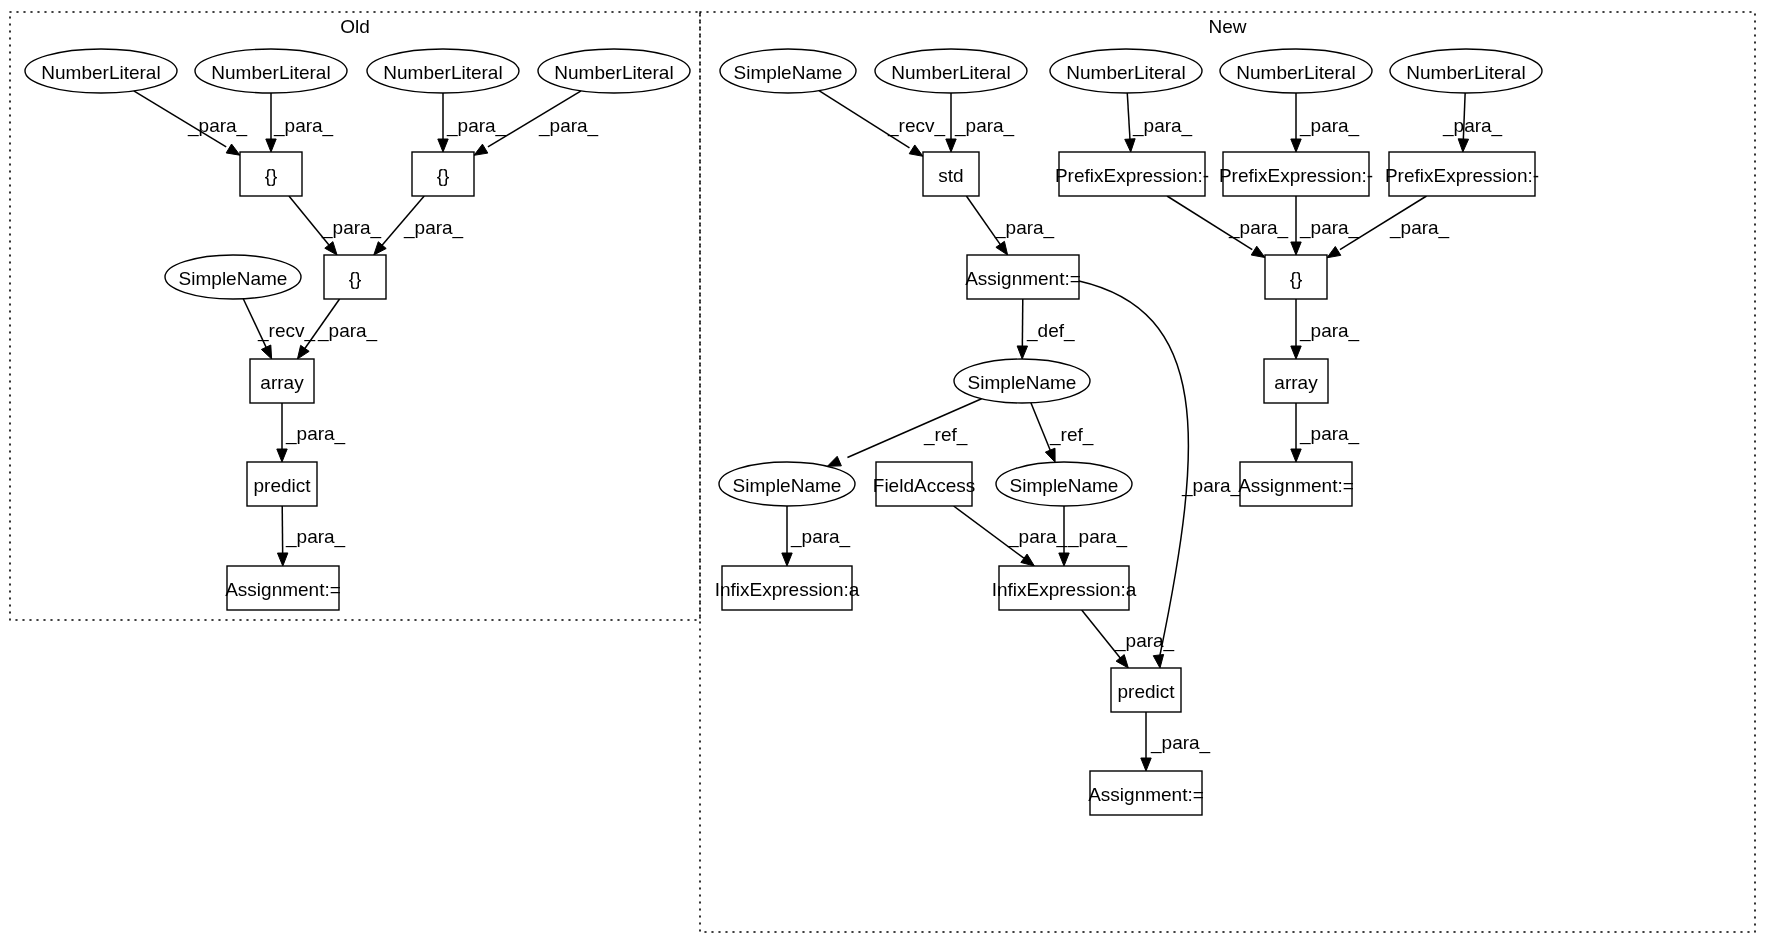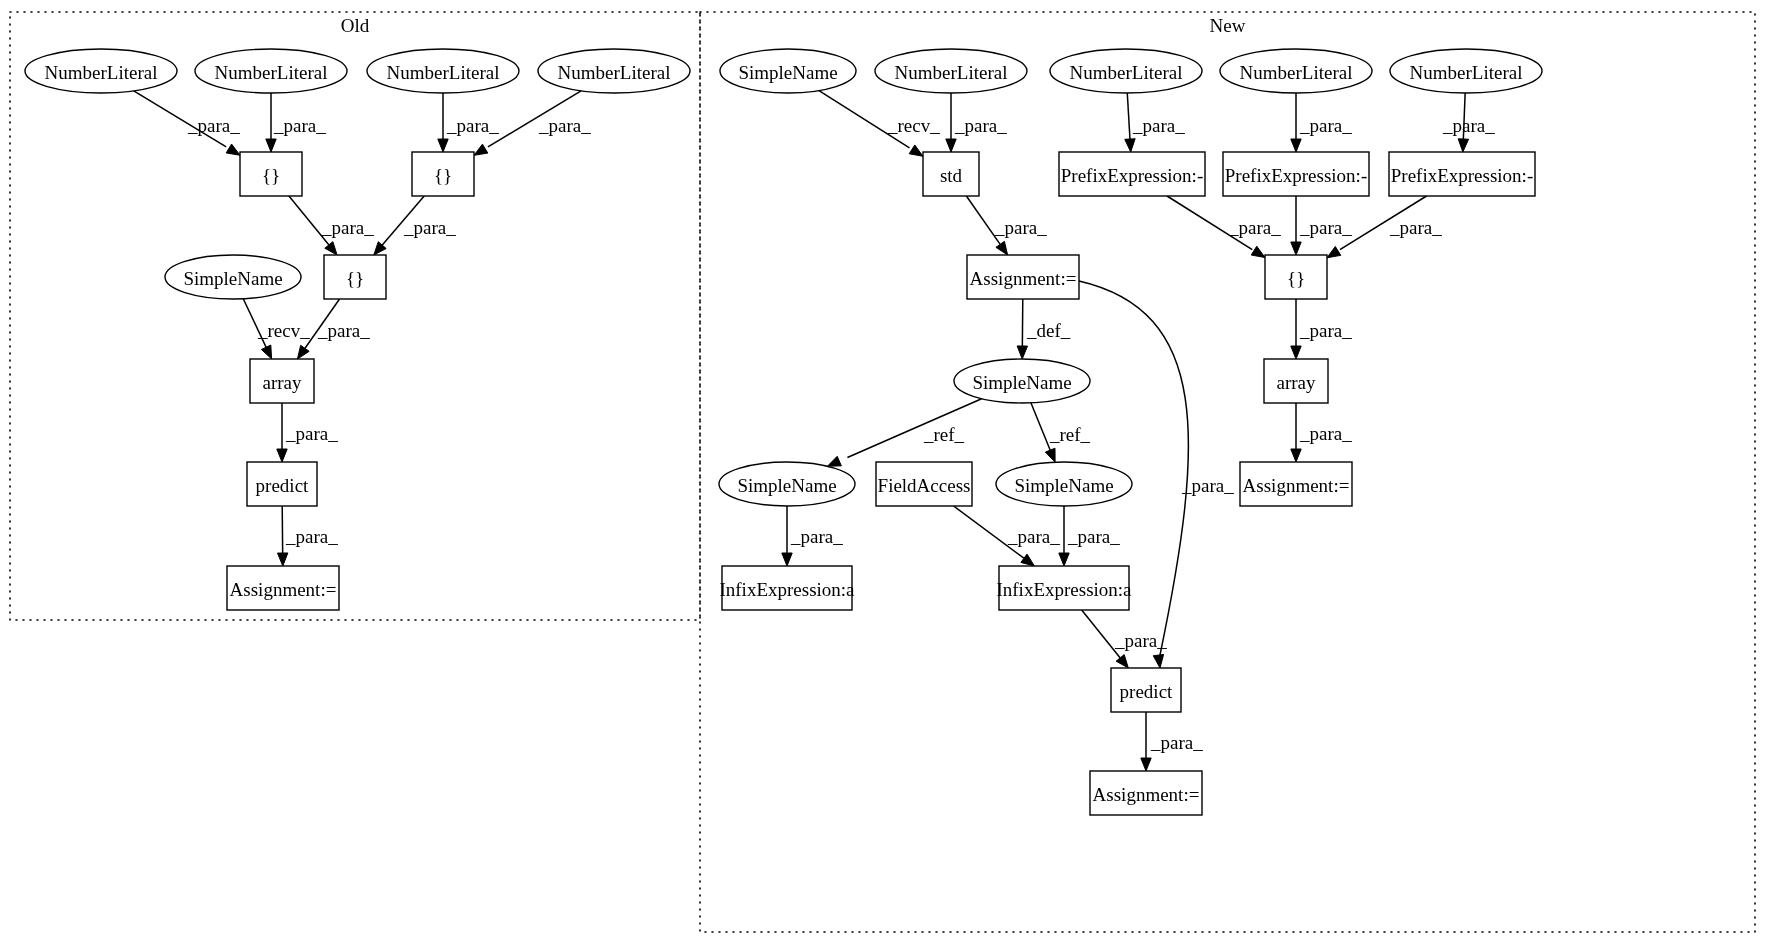--- a/index.html
+++ b/index.html
@@ -1,21 +1,21 @@
 <!DOCTYPE html>
 <html><head>
 <meta charset="utf-8">
 <title>AST Diff Graph</title>
 <style>
   html,body{margin:0;padding:0;background:#ffffff;}
   #stage{
     position:relative;
     width:1765px;height:944px;
     background:#ffffff;
-    font-family:Liberation Serif, serif;
+    font-family:Liberation Sans, sans-serif;
     overflow:hidden;
   }
   svg#graph{position:absolute;left:0;top:0;width:1765px;height:944px;display:block;}
   .cluster rect{fill:none;stroke:#000000;stroke-width:1.6px;stroke-dasharray:1 6;stroke-linecap:round;}
   .cluster-label{font-size:19px;fill:#000000;text-anchor:middle;dominant-baseline:middle;}
   .node-box{fill:#ffffff;stroke:#000000;stroke-width:1.4px;}
   .node-ellipse{fill:#ffffff;stroke:#000000;stroke-width:1.4px;}
   .node-label{font-size:19px;fill:#000000;text-anchor:middle;dominant-baseline:central;}
   .edge-path{fill:none;stroke:#000000;stroke-width:1.5px;}
   .edge-label{font-size:19px;fill:#000000;text-anchor:start;dominant-baseline:central;}

